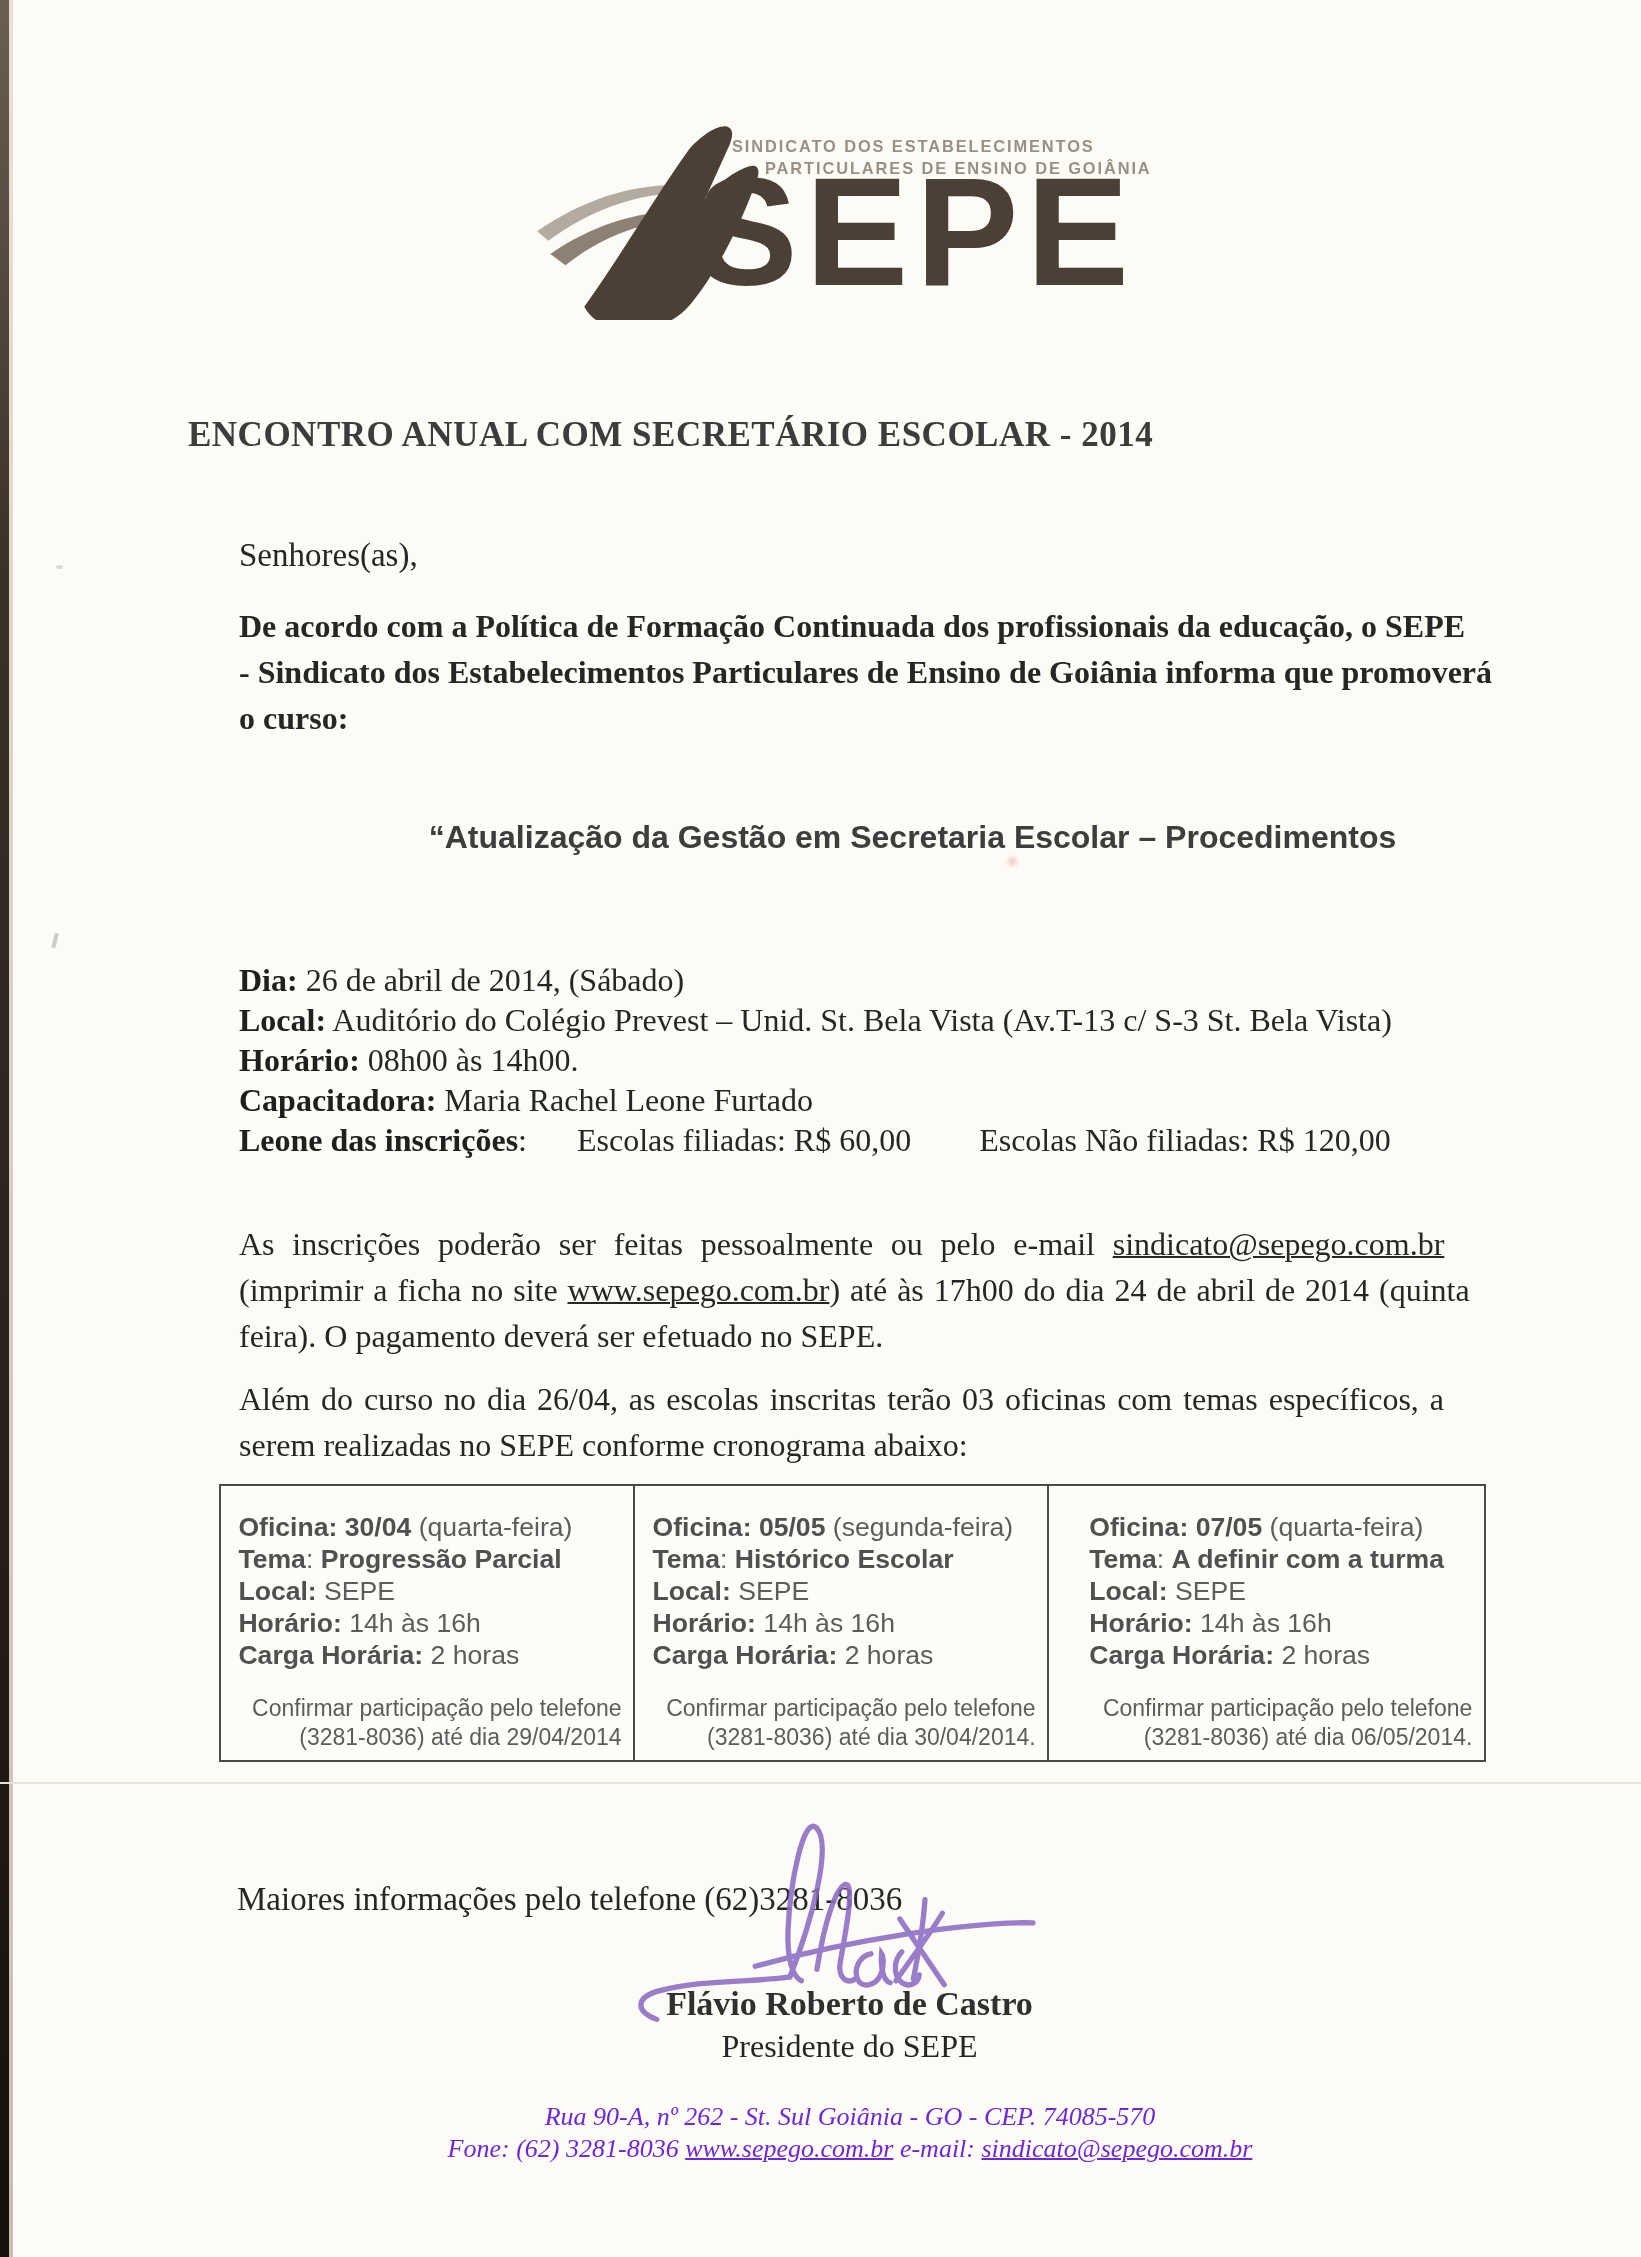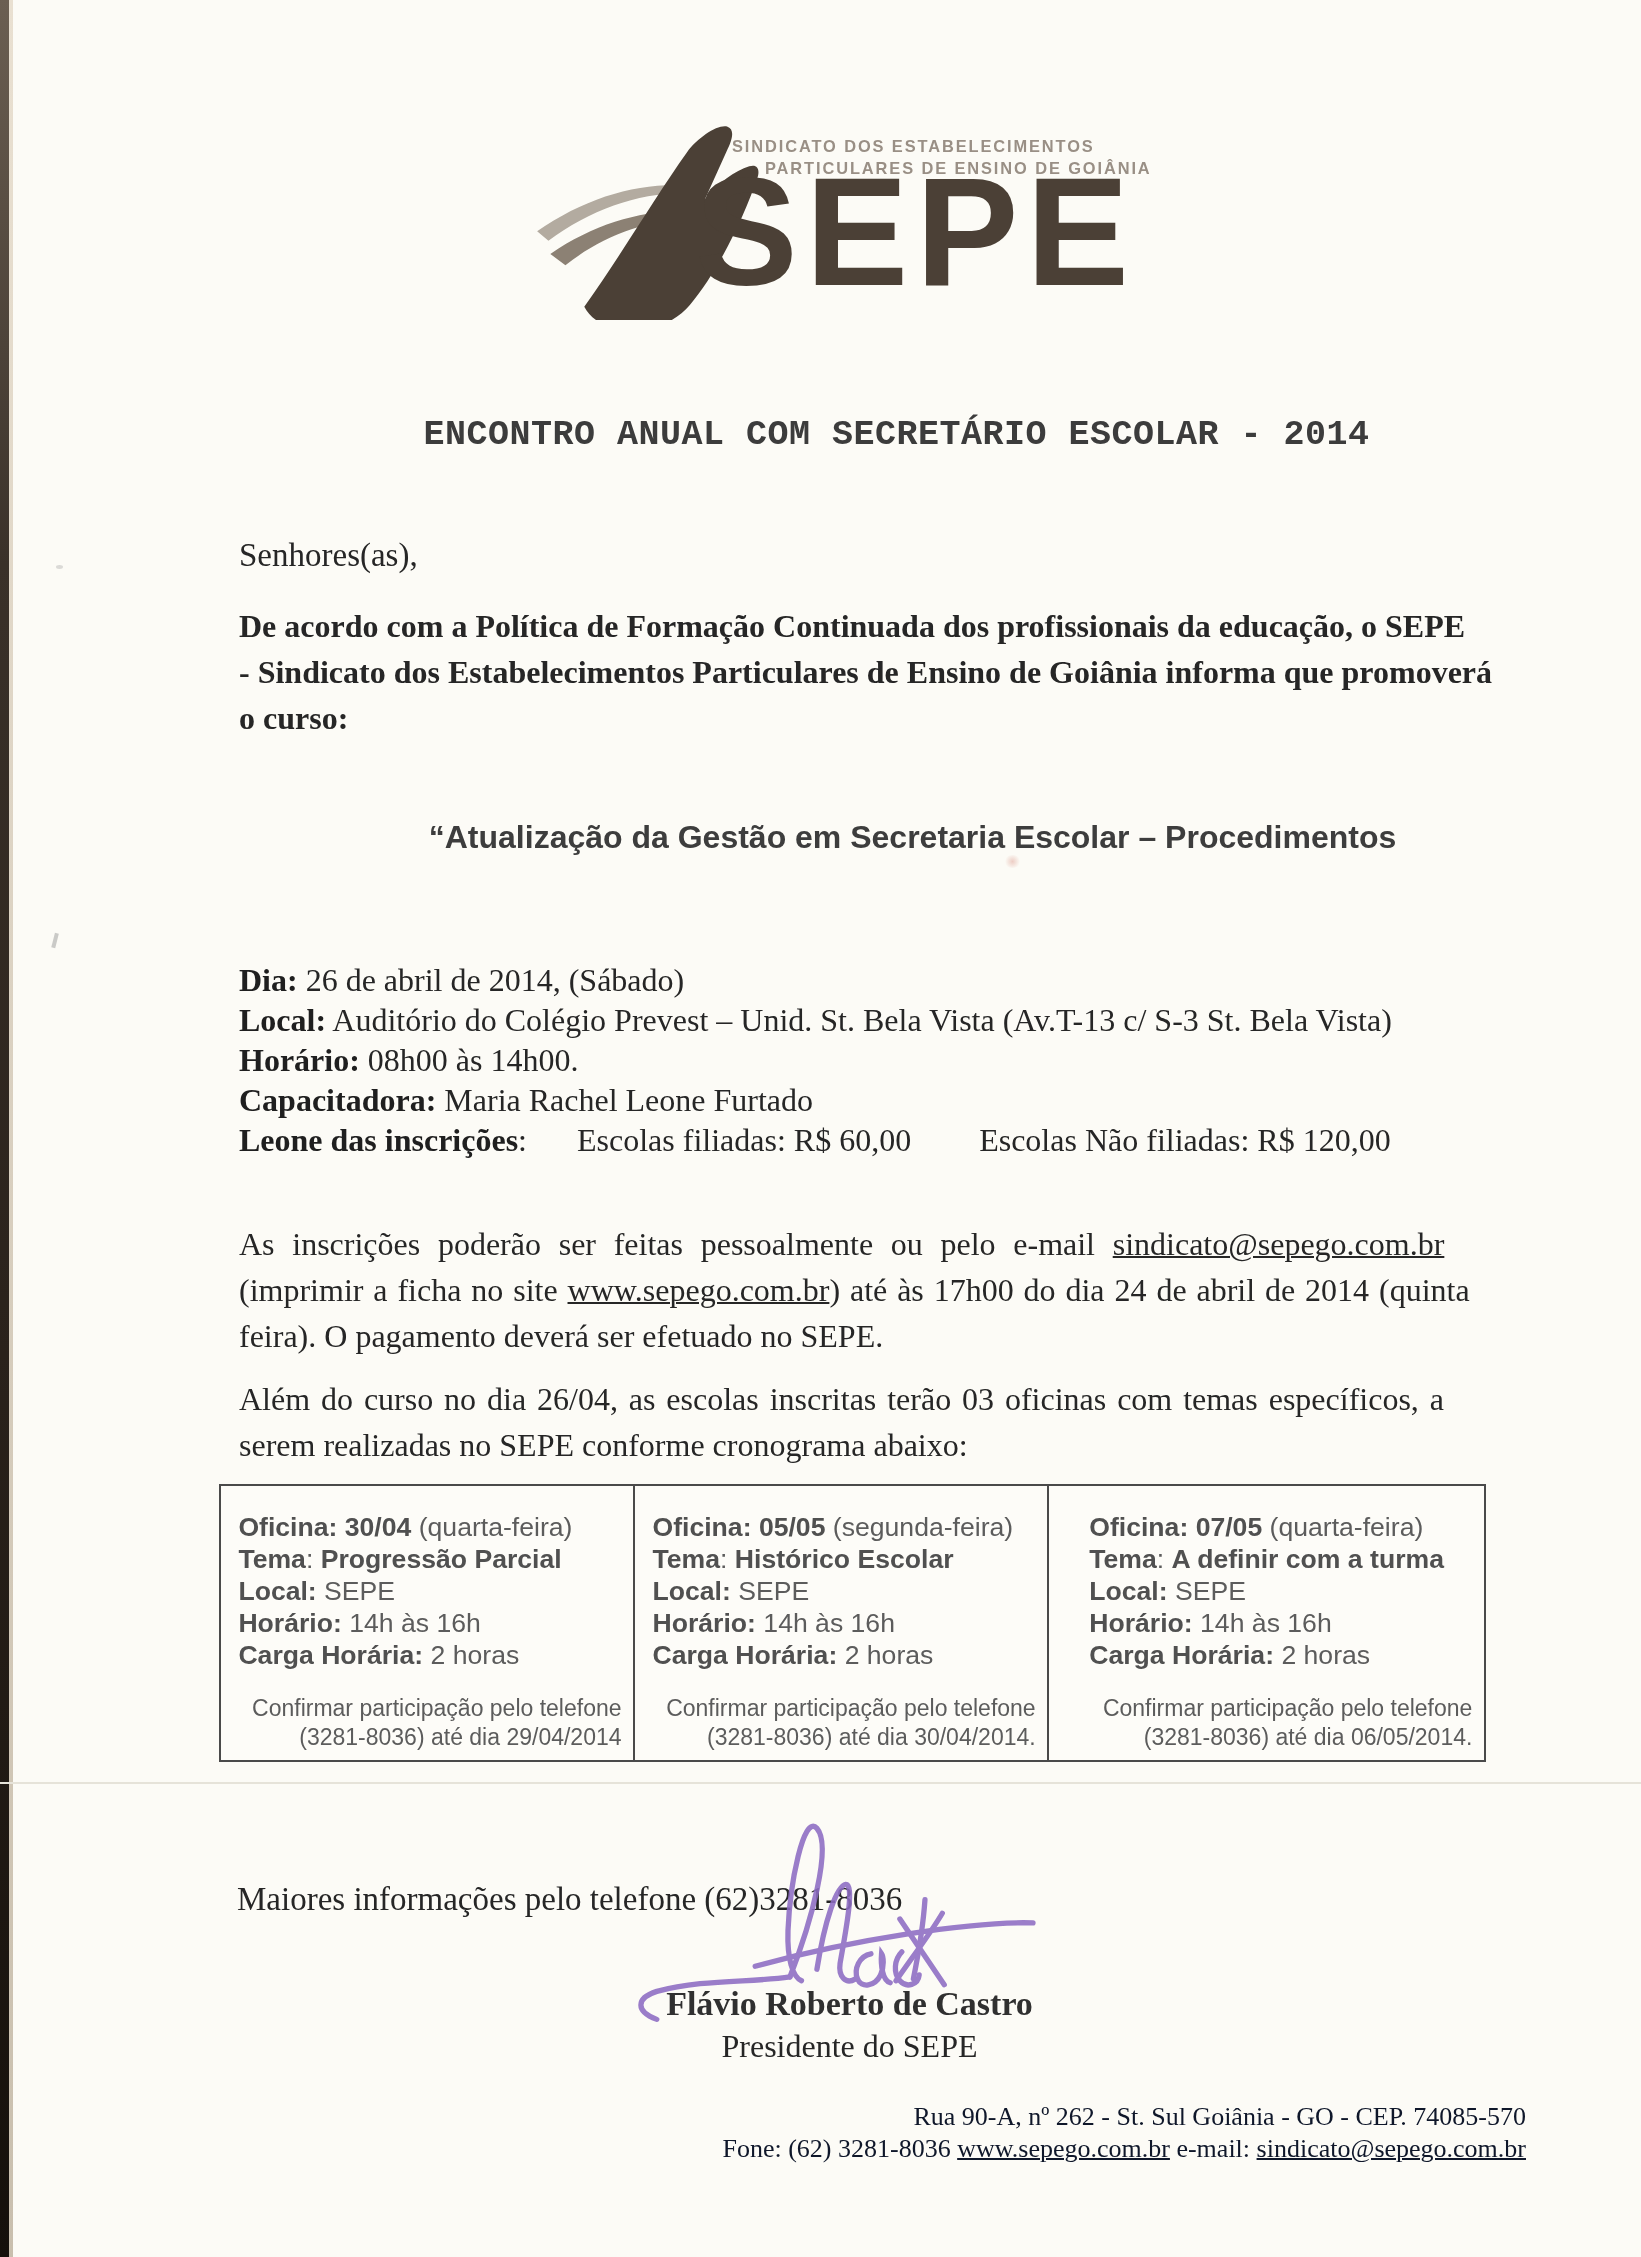--- a/index.html
+++ b/index.html
@@ -27,22 +27,22 @@
   .logo-mark { position:absolute; left:0; top:5.8px; width:227px; height:198px; }
   .logo-org { position:absolute; left:199px; top:19.3px; width:541px;
     font-family:"Liberation Sans", sans-serif; font-size:16.4px; line-height:22px;
     letter-spacing:1.9px; color:#998f85; font-weight:bold; }
   .logo-org .l2 { margin-left:33px; }
   .logo-acronym { position:absolute; left:162px; top:39px;
     font-family:"Liberation Sans", sans-serif; font-weight:bold;
     font-size:154px; line-height:154px; letter-spacing:7.7px; color:#4b4036; }
 
   
-  .doc-title { position:absolute; left:177px; top:415px; width:1439px; margin:0;
-    text-align:center; font-family:Liberation Mono, monospace;
+  .doc-title { position:absolute; left:188px; top:415px; width:1439px; margin:0;
+    text-align:left; font-family:Liberation Serif, serif;
     font-weight:bold; font-size:35px; color:#3c3c3c; letter-spacing:0.5px; }
   .course-title { position:absolute; left:193px; top:813px; width:1439px;
     text-align:center; font-family:"Liberation Sans", sans-serif;
     font-weight:bold; font-size:32px; line-height:48px; color:#3d3d3d; }
 
   
   .salutation { position:absolute; left:239px; top:537px; margin:0; font-size:33px; }
   .para .line { white-space:nowrap; }
   .intro { position:absolute; left:239px; top:603px; font-size:32px; line-height:46px;font-weight:bold; }
   .details { position:absolute; left:239px; top:960px; font-size:32px; line-height:40px; }
@@ -67,22 +67,22 @@
   .note { margin-top:23px; font-size:23px; line-height:29px; }
   .note div { padding-left:1.9px;text-align:right; }
 
   
   .more-info { position:absolute; left:237px; top:1881px; margin:0; font-size:33px; }
   .signature-ink { position:absolute; left:597px; top:1807px; width:463px; height:227px; }
   .sig-name { position:absolute; left:386px; top:1985px; width:927px; text-align:center;
     font-weight:bold; font-size:34px; color:#303030; }
   .sig-role { position:absolute; left:386px; top:2028px; width:927px; text-align:center;
     font-size:32px; }
-  .footer { position:absolute; left:174px; top:2101px; width:1352px; text-align:right;
-    font-size:26px; line-height:32px; color:#0f172a; }
+  .footer { position:absolute; left:174px; top:2101px; width:1352px; text-align:center;
+    font-size:26px; line-height:32px; color:#6d28d9;font-style:italic; }
 </style>
 </head>
 <body>
 
 <div class="page">
 
   <div class="scan-edge"></div>
   <div class="scan-edge-light"></div>
 
   <div class="logo">

